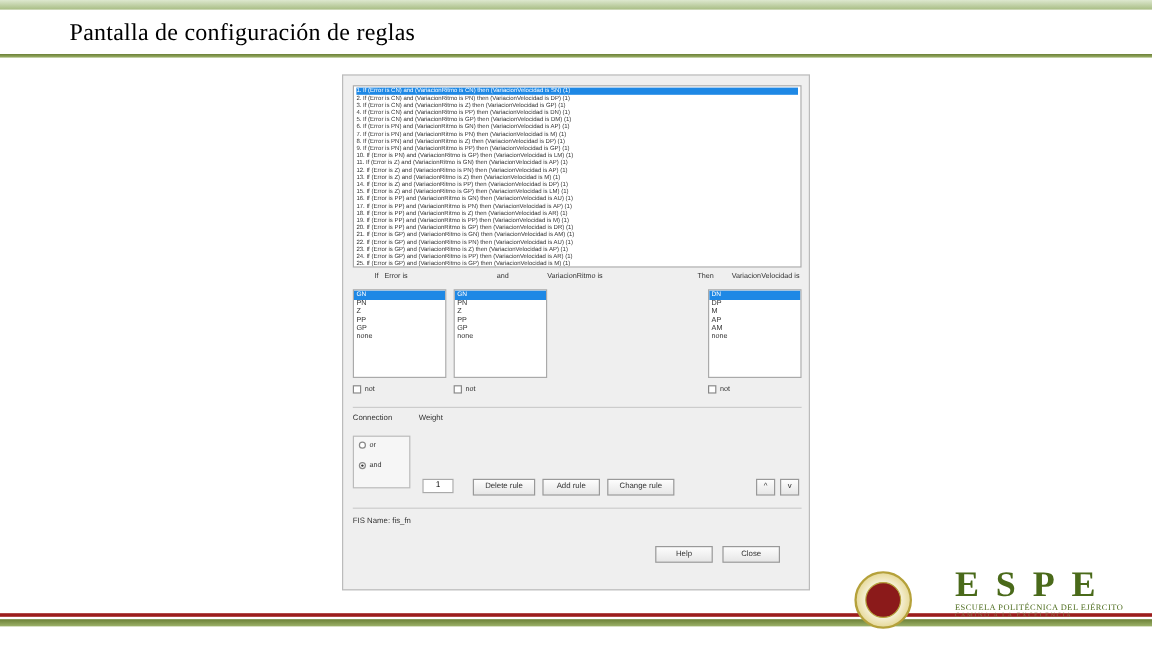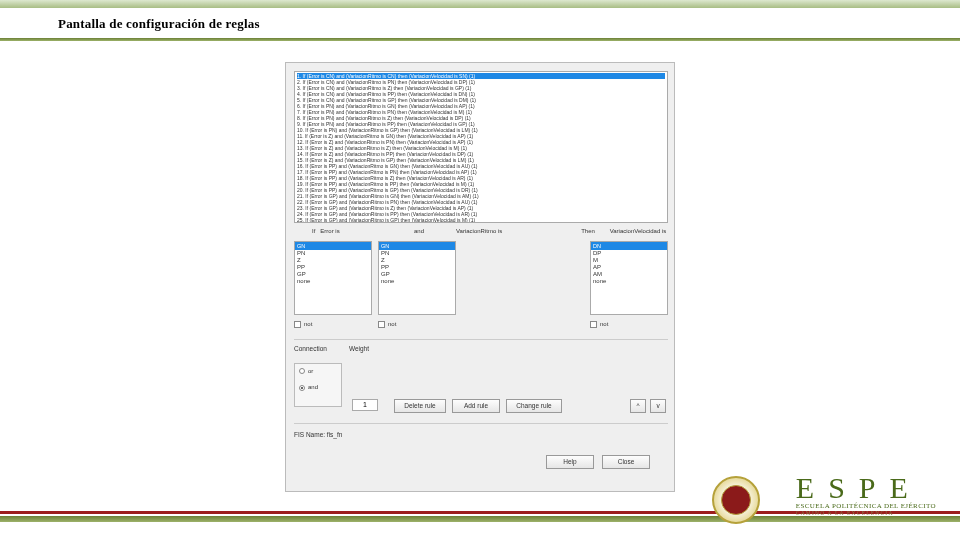--- a/index.html
+++ b/index.html
@@ -1,18 +1,18 @@
 <!DOCTYPE html>
 <html><head>
 <meta charset="utf-8">
 <style>
   * { box-sizing: border-box; margin: 0; padding: 0; }
   body { width: 960px; height: 540px; font-family: Georgia, serif; background: #fff; position: relative; overflow: hidden; }
   .topbar { height: 8px; background: linear-gradient(to bottom, #dde8cf, #a8bd84); }
-  .title { font-size: 13px; font-weight: bold; margin: 8px 0 6px 58px; color: #000; letter-spacing: 0.2px; }
+  .title { font-size: 20px; font-weight: normal; margin: 8px 0 6px 58px; color: #000; letter-spacing: 0.2px; }
   .bar2 { height: 3px; background: linear-gradient(to bottom, #6b8036, #9db26a); margin-bottom: 2px;}
   .panel-wrap { position: absolute; left: 285px; top: 62px; width: 390px; height: 430px; background: #efefef; border: 1px solid #bbb; }
   .ruleslist { position: absolute; left: 8px; top: 8px; width: 374px; height: 152px; background: #fff; border: 1px solid #aaa; font-family: Arial, sans-serif; font-size: 5px; line-height: 6px; color: #333; overflow: hidden; padding: 1px 2px; }
   .ruleslist .sel { background: #1e88e5; color: #fff; }
   .androw { position: absolute; left: 8px; top: 165px; width: 374px; height: 10px; display: flex; font-family: Arial,sans-serif; font-size: 6px; color: #333; }
   .androw .c1 { width: 90px; padding-left: 18px; }
   .androw .c2 { width: 70px; text-align: center; }
   .androw .c3 { width: 90px; padding-left: 2px; }
   .androw .sp { flex: 1; }
   .androw .c4 { width: 40px; text-align: center; }
@@ -32,21 +32,21 @@
   .radio { display: inline-block; width: 6px; height: 6px; border: 1px solid #888; border-radius: 50%; background: #fff; margin-right: 3px; vertical-align: middle; }
   .radio.sel::after { content: ''; display: block; width: 2px; height: 2px; background: #333; border-radius: 50%; margin: 1px; }
   .wbox { position: absolute; left: 66px; top: 336px; width: 26px; height: 12px; border: 1px solid #aaa; background: #fff; font-family: Arial,sans-serif; font-size: 7px; text-align: center; line-height: 10px; }
   .btn { position: absolute; height: 14px; border: 1px solid #999; background: linear-gradient(#fdfdfd,#e6e6e6); font-family: Arial,sans-serif; font-size: 6.5px; color: #333; text-align: center; line-height: 12px; }
   .fisname { position: absolute; left: 8px; top: 368px; font-family: Arial,sans-serif; font-size: 6.5px; color: #333; }
   .footer { position: absolute; left: 0; bottom: 26px; width: 960px; height: 3px; background: #9c1d1d; }
   .footer2 { position: absolute; left: 0; bottom: 18px; width: 960px; height: 6px; background: linear-gradient(#6b8036,#9db26a); }
   .crest { position: absolute; right: 200px; bottom: 16px; width: 48px; height: 48px; border: 2px solid #b5a13a; border-radius: 50%; background: radial-gradient(circle,#fff 30%,#e8dca0 70%); display:flex; align-items:center; justify-content:center; }
   .crest .inner { width:30px; height:30px; background:#8b1a1a; border-radius:50%; border:1px solid #b5a13a;}
   .espe { position: absolute; right: 24px; bottom: 24px; font-family: Georgia, serif; }
-  .espe .big { font-size: 30px; font-weight: normal; color: #4a6a1a; letter-spacing: 14px; line-height: 28px;}
+  .espe .big { font-size: 30px; font-weight: bold; color: #4a6a1a; letter-spacing: 14px; line-height: 28px;}
   .espe .sm1 { font-size: 7px; color: #4a6a1a; letter-spacing: 0.4px; }
   .espe .sm2 { font-size: 5.5px; color: #8a7648; letter-spacing: 1.2px; }
 </style>
 </head>
 <body>
 
 <div class="topbar"></div>
 <div class="title">Pantalla de configuración de reglas</div>
 <div class="bar2"></div>
 

